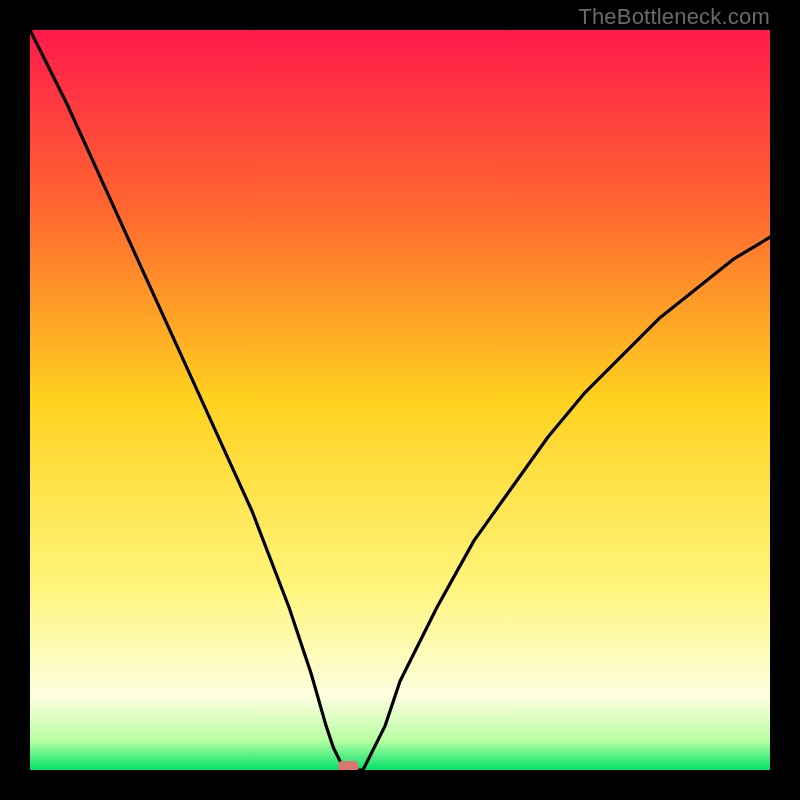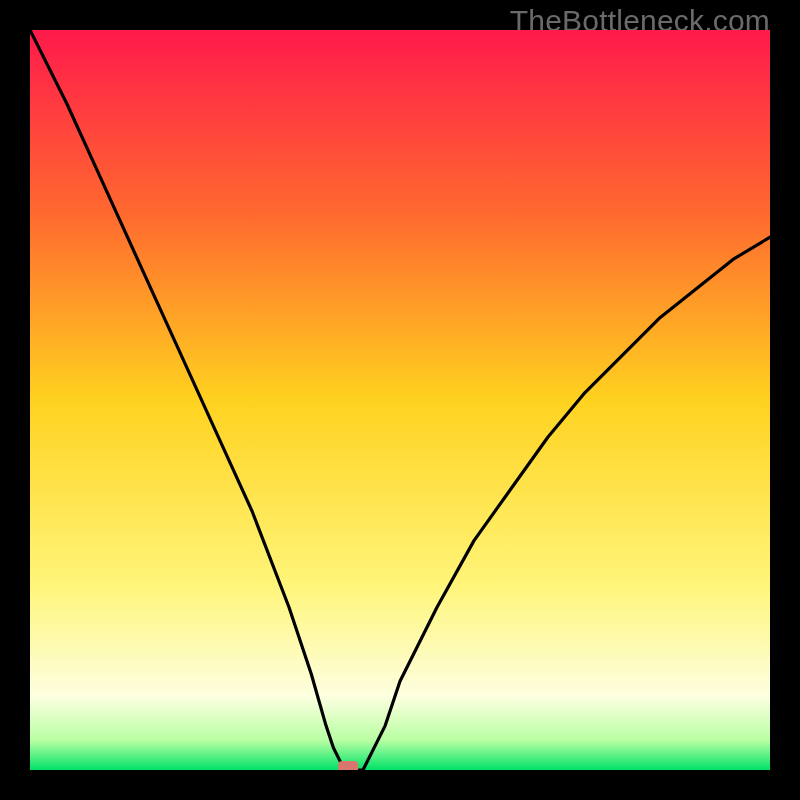--- a/index.html
+++ b/index.html
@@ -23,21 +23,21 @@
     left: 30px;
     top: 30px;
     width: 740px;
     height: 740px;
   }
   .watermark {
     position: absolute;
     top: 4px;
     right: 30px;
     font-family: Arial, Helvetica, sans-serif;
-    font-size: 30px;
+    font-size: 22px;
     font-weight: 500;
     color: #6a6a6a;
     letter-spacing: 0.2px;
   }
 </style>
 </head>
 <body>
 
 <div class="frame">
 

